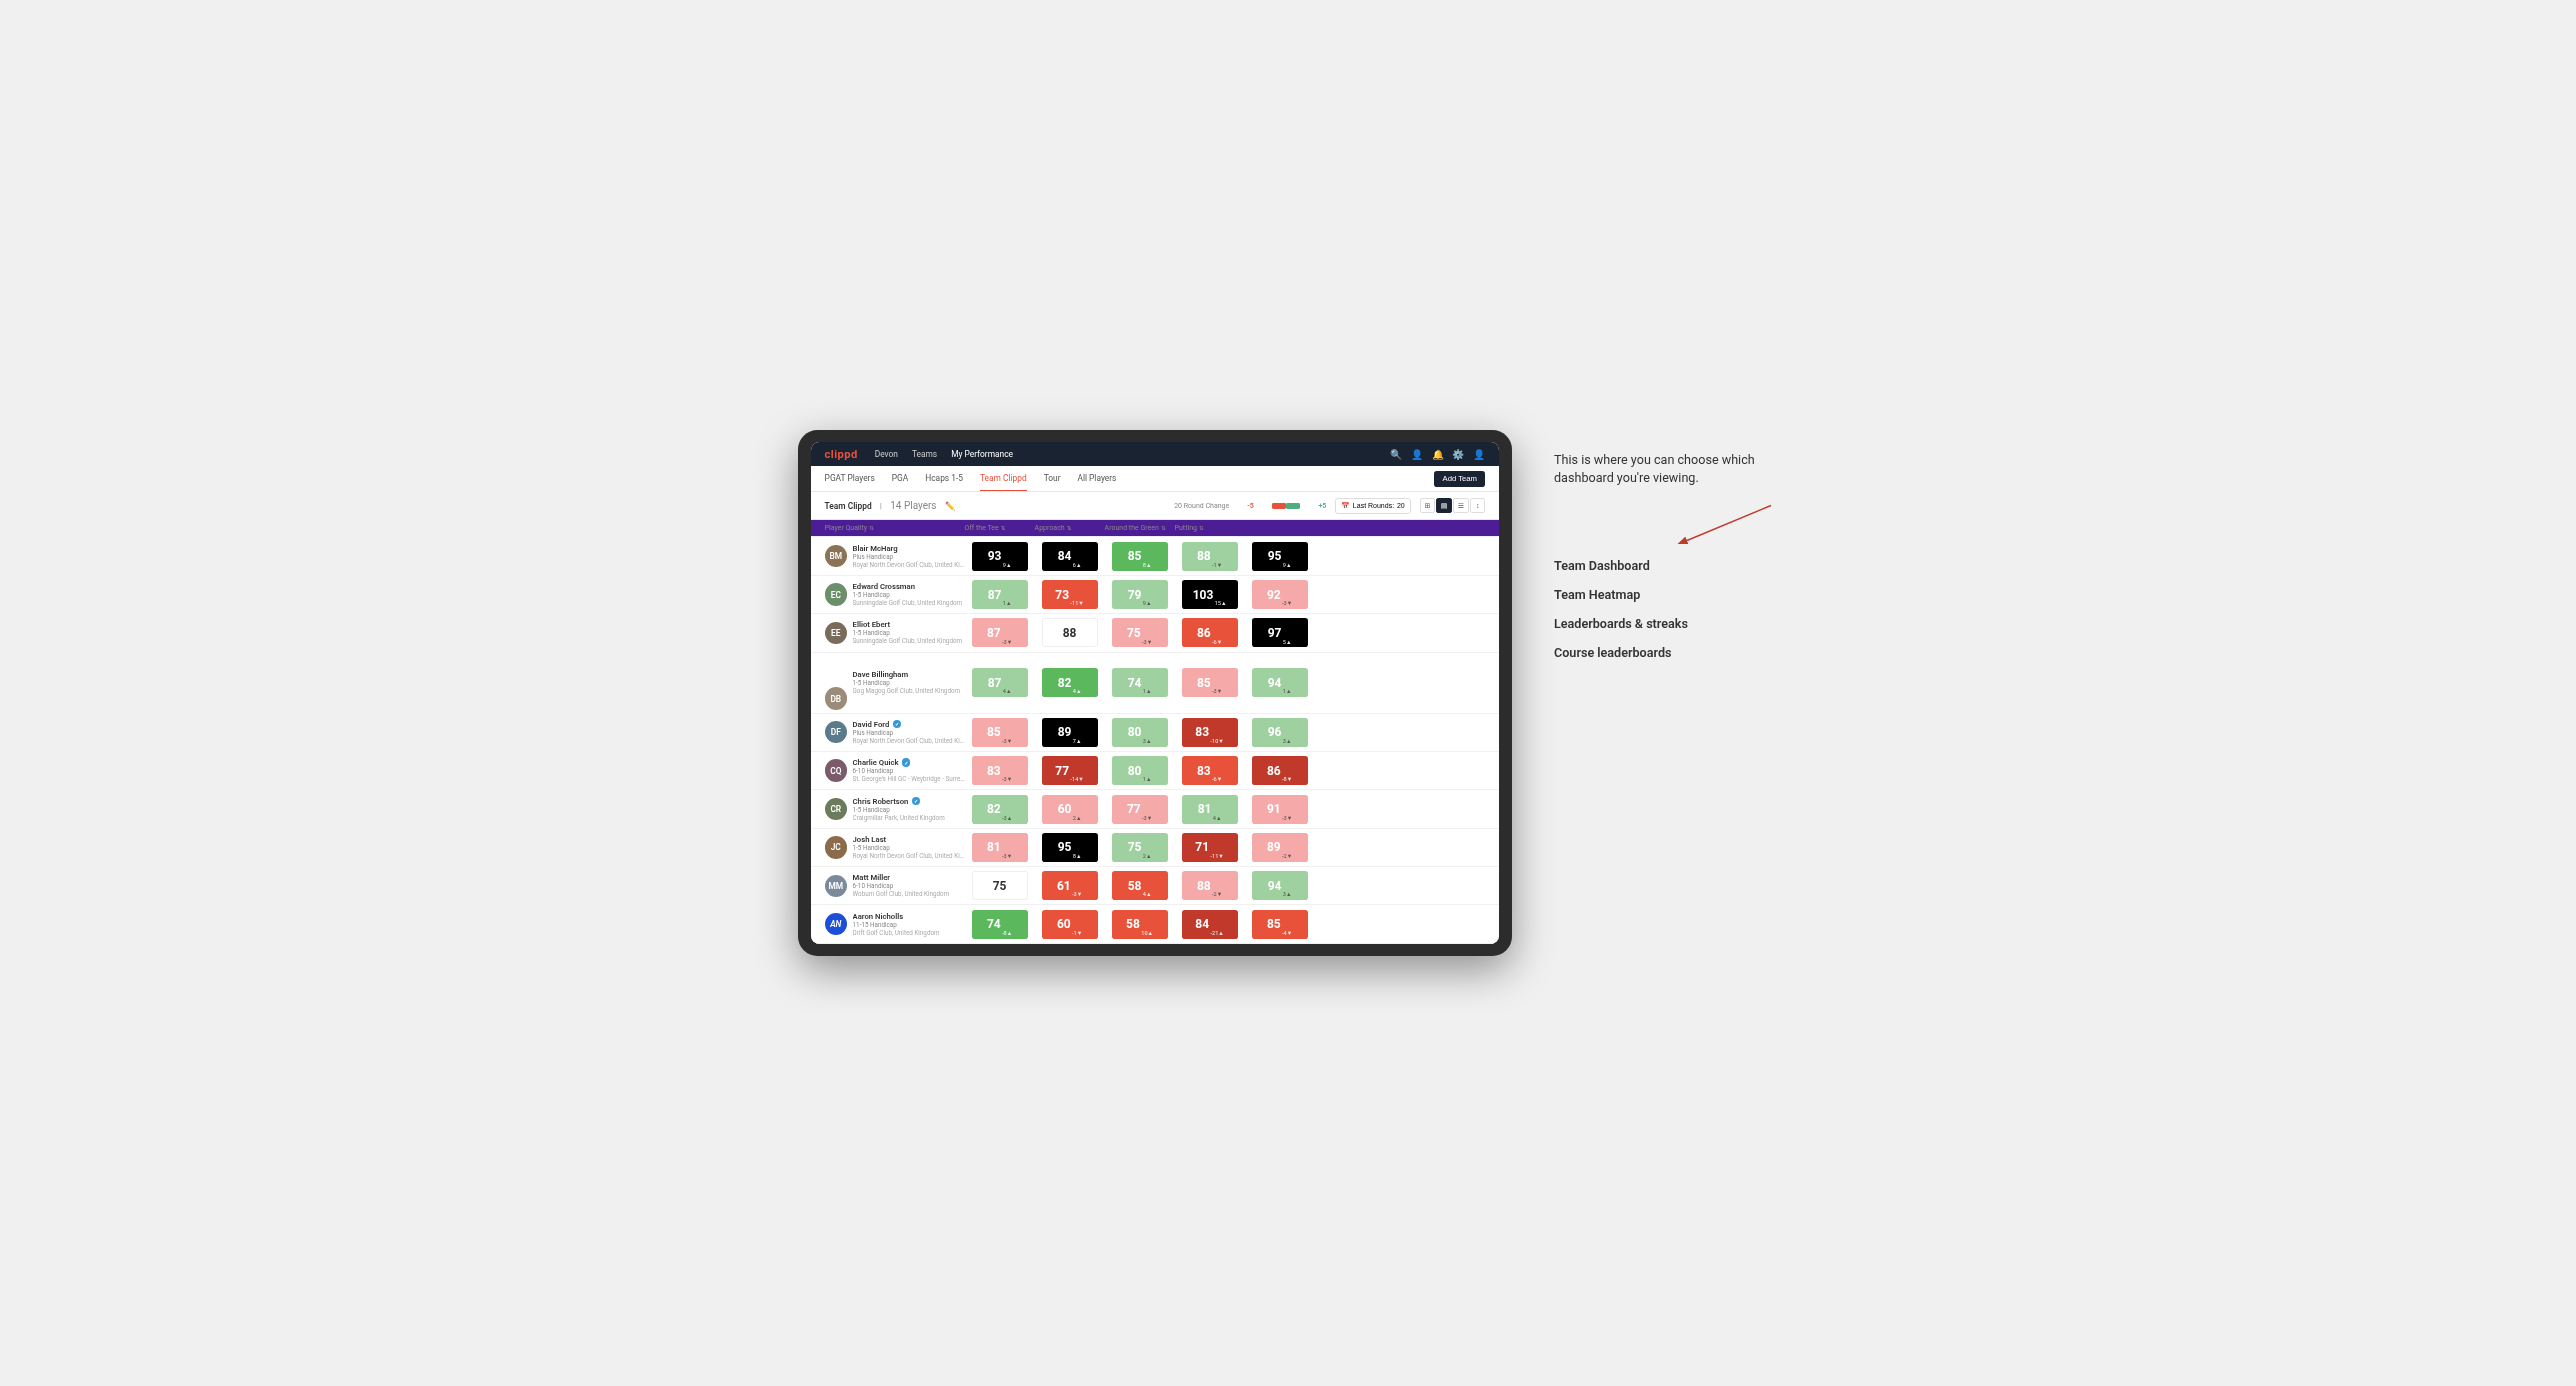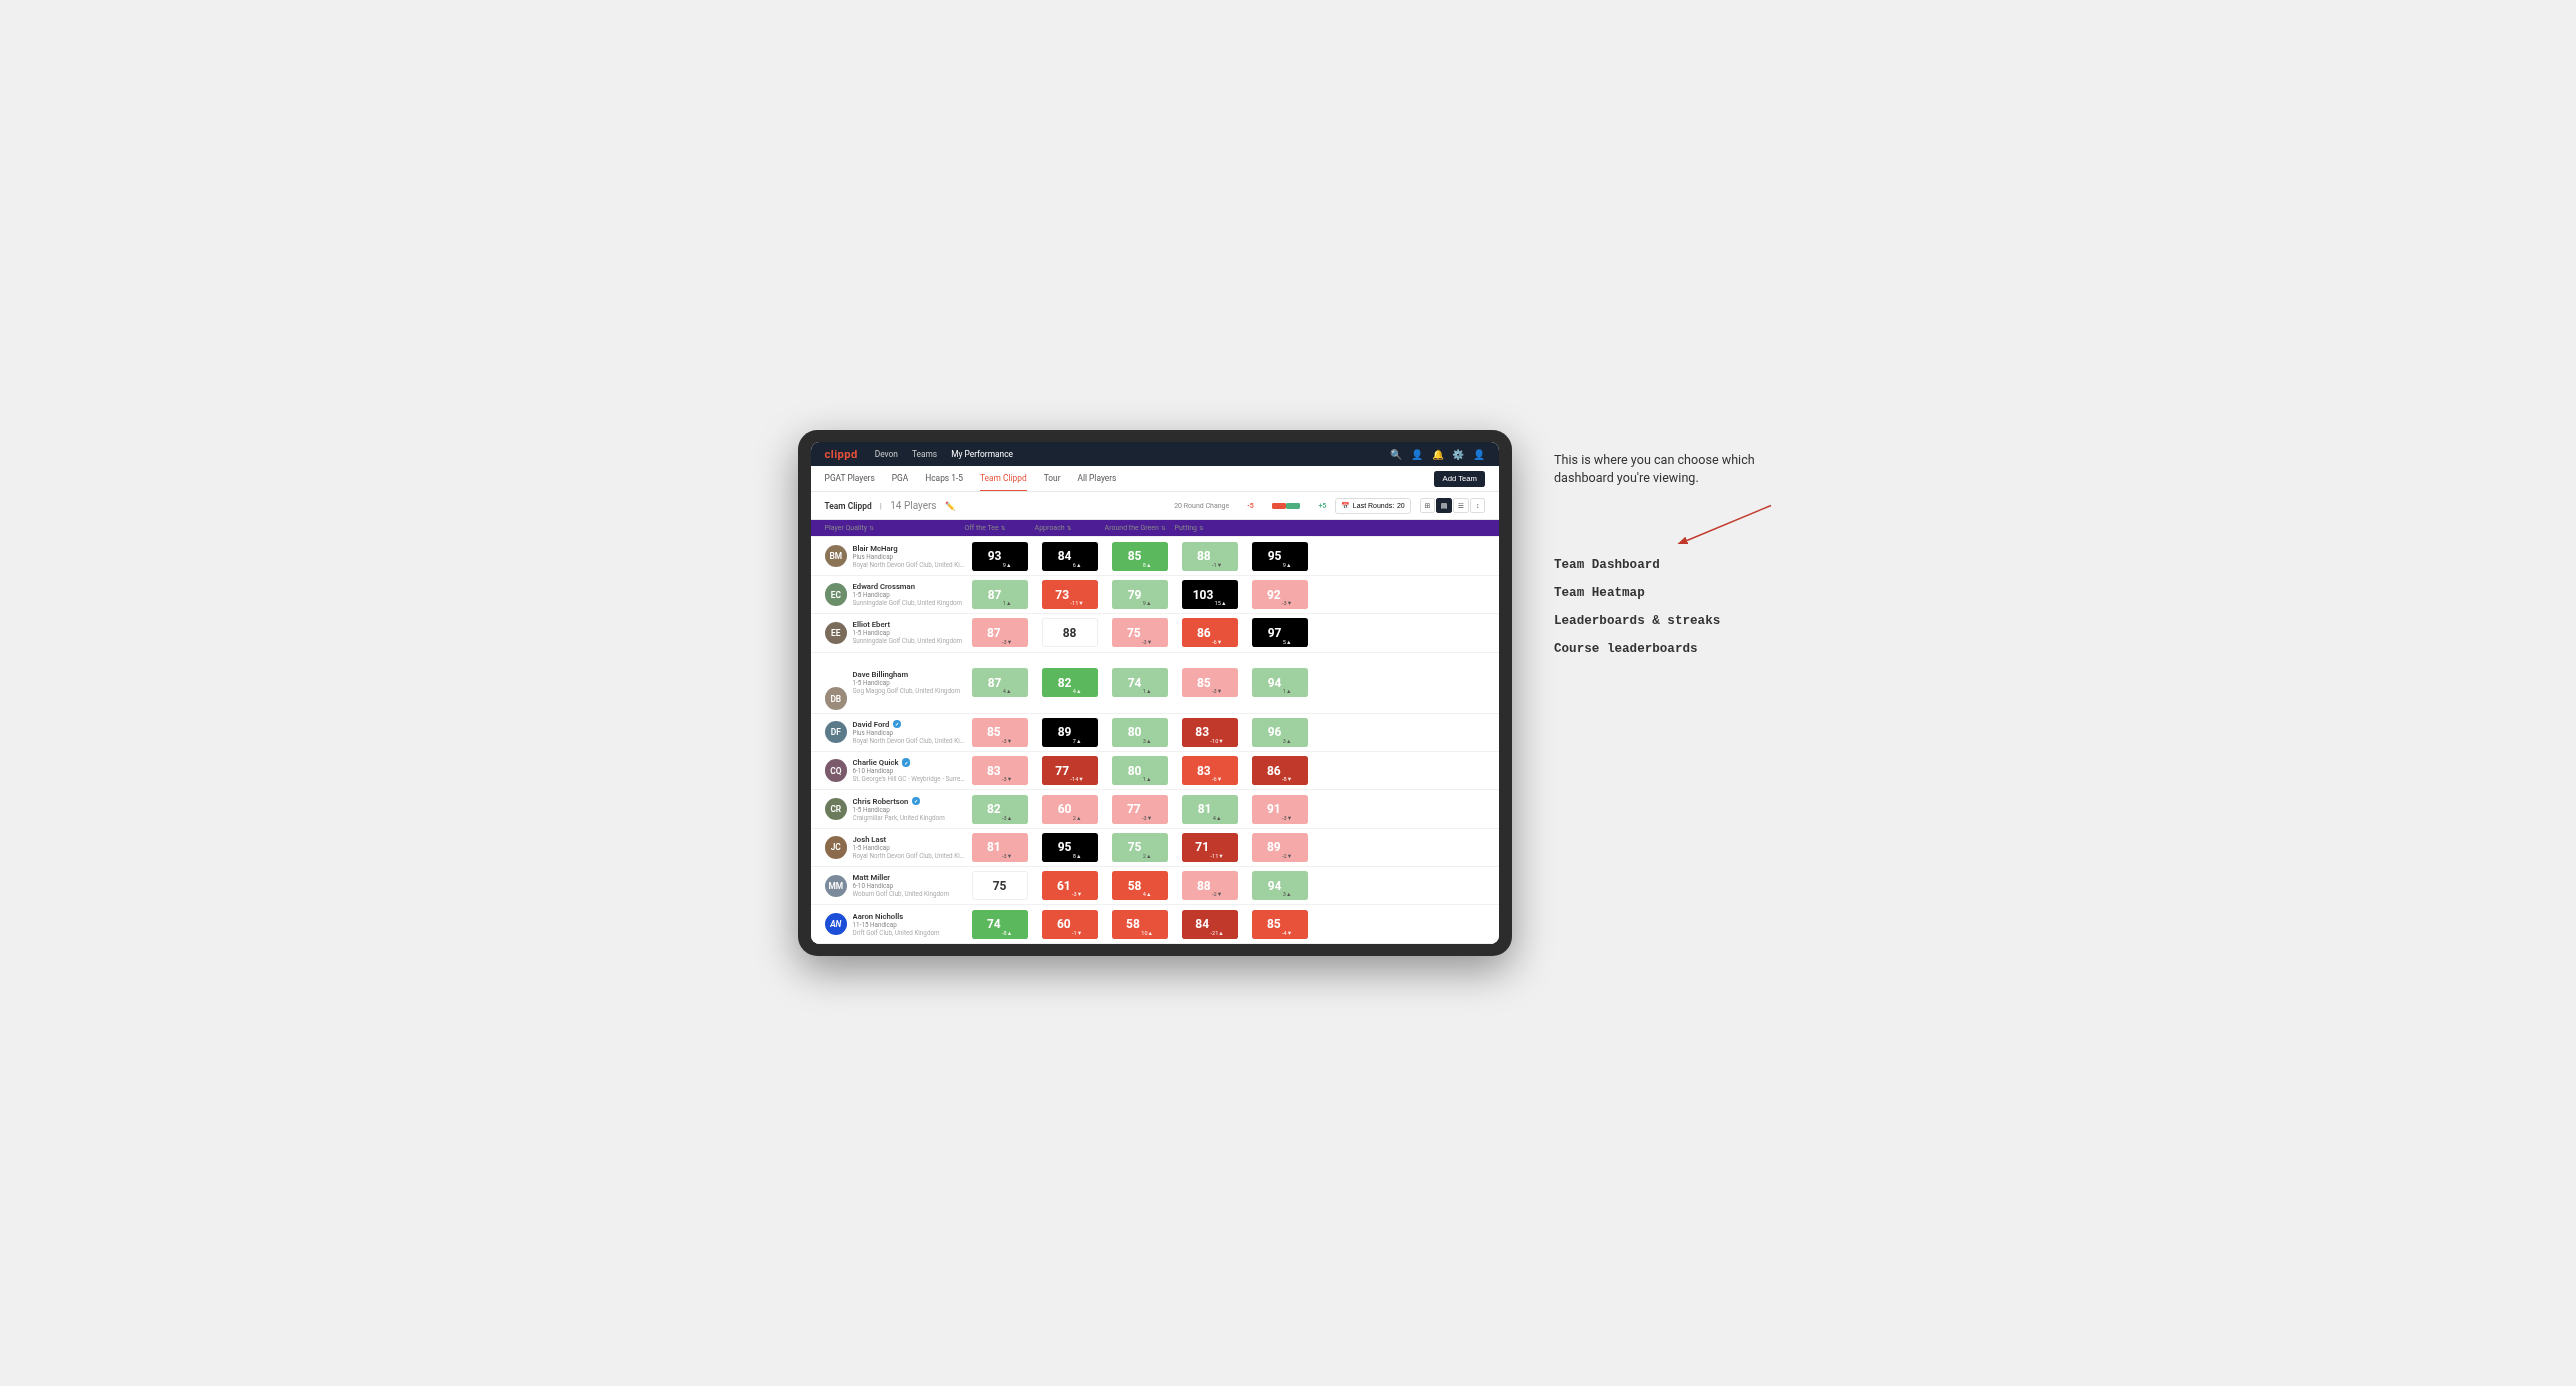--- a/index.html
+++ b/index.html
@@ -338,21 +338,20 @@
 
     .annotation-text {
       font-size: 12.6px;
       color: #333;
       line-height: 1.5;
       margin-bottom: 14px;
     }
 
     .annotation-list {
       list-style: none;
-      font-family: Liberation Mono, monospace;
     }
 
     .annotation-item {
       font-size: 12.6px;
       font-weight: 600;
       color: #333;
       padding: 7px 0;
       border-bottom: none;
     }
 

